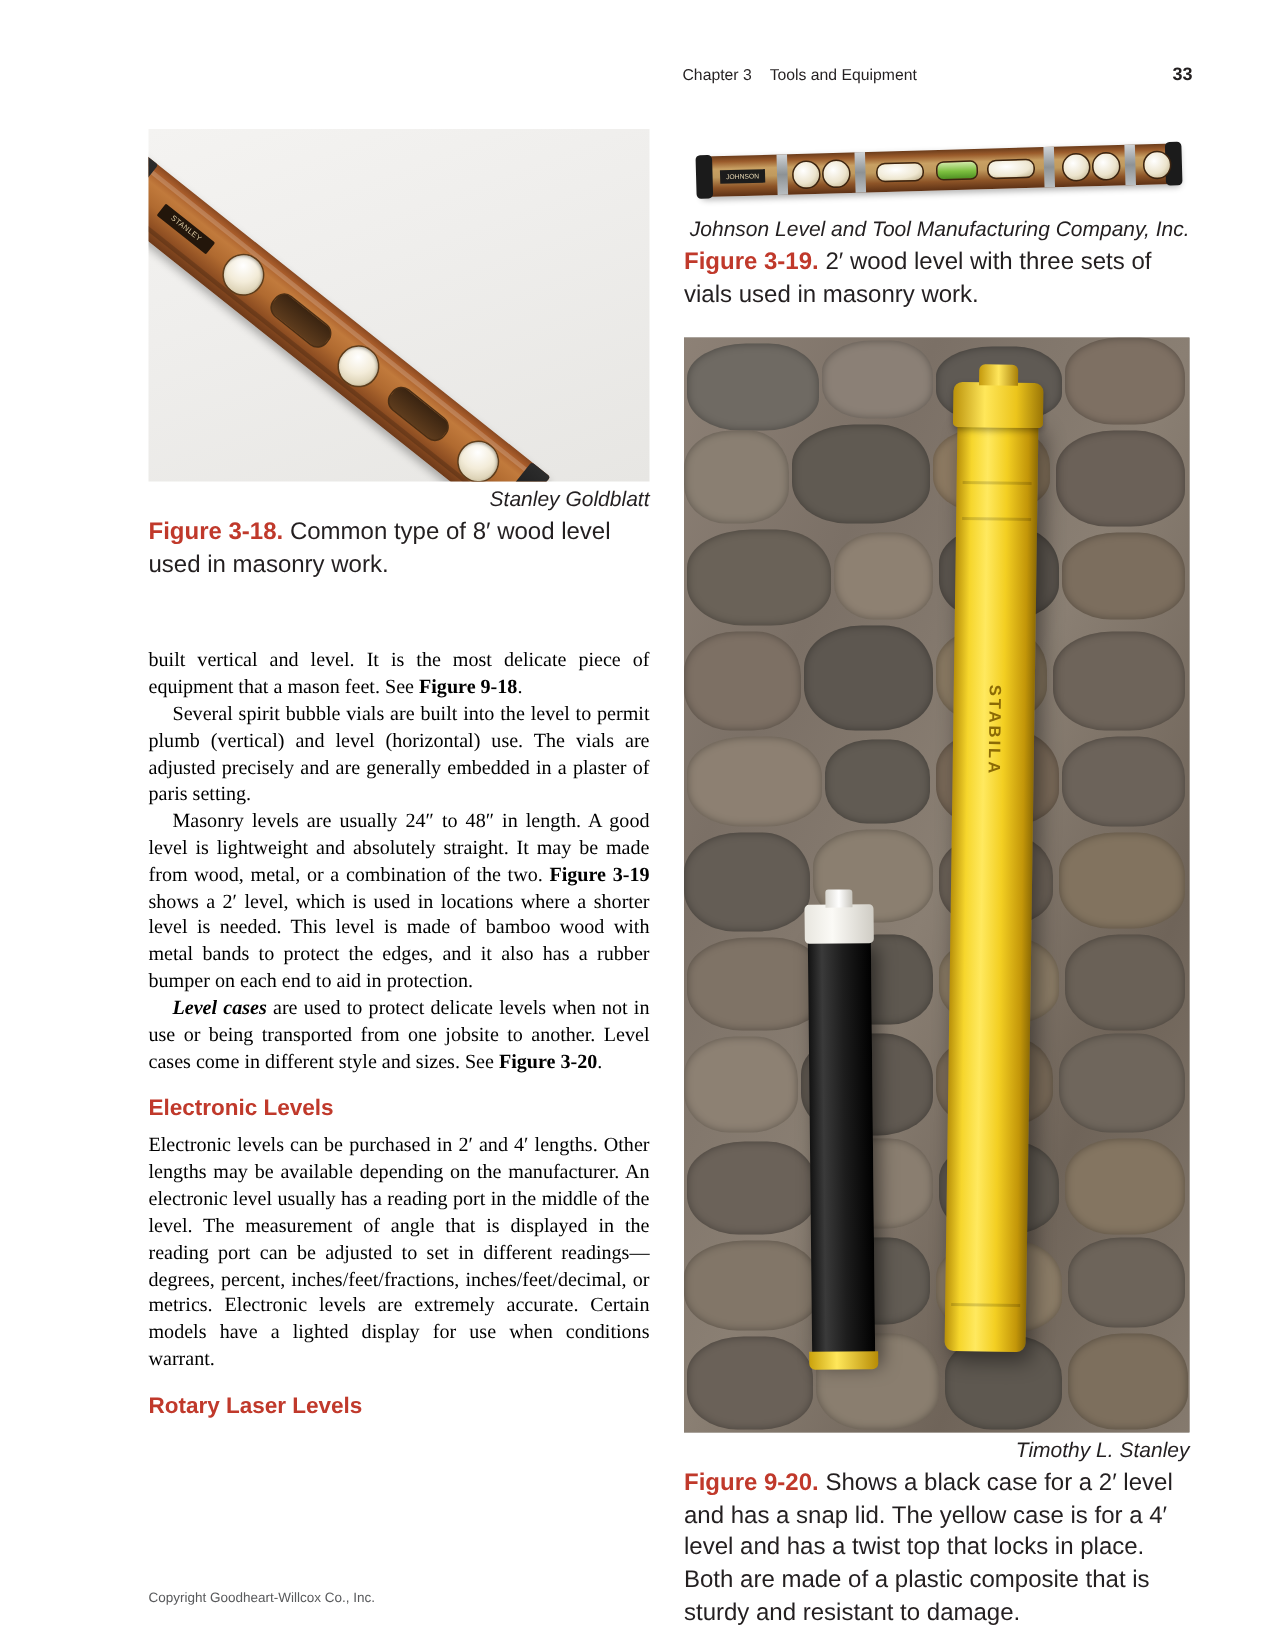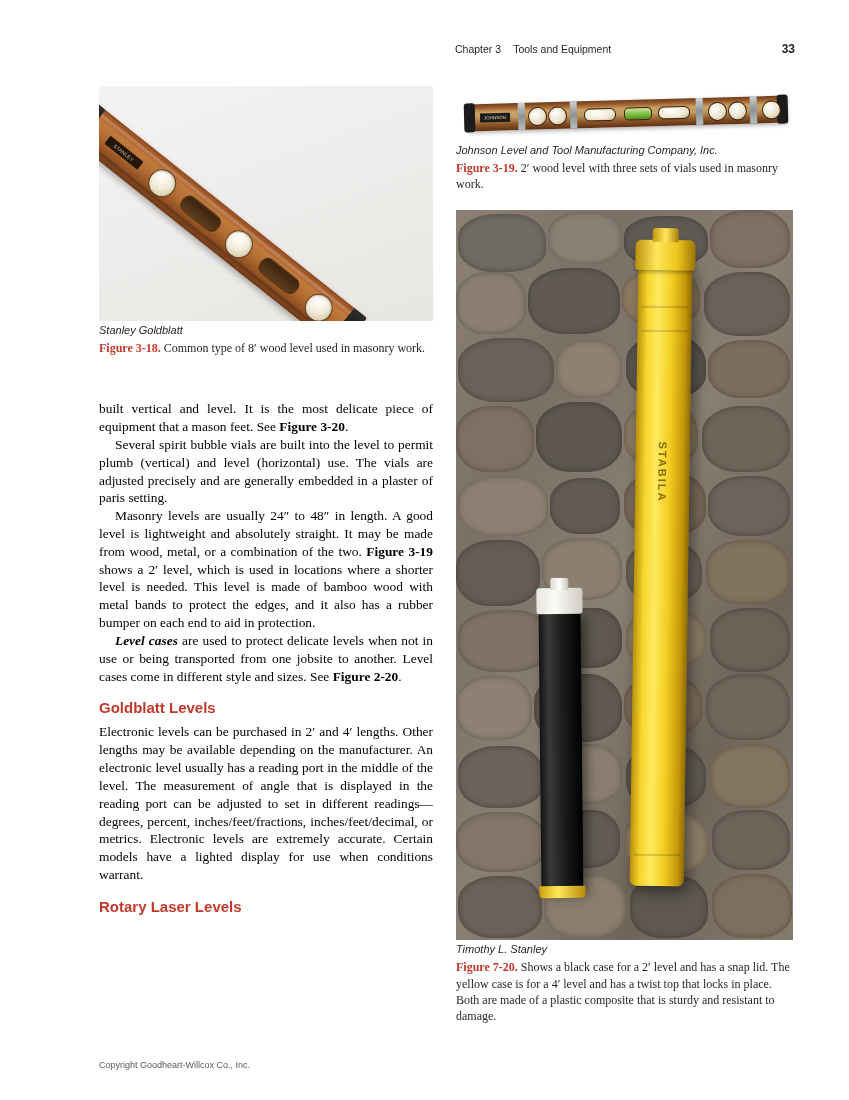--- a/index.html
+++ b/index.html
@@ -51,29 +51,29 @@
     position: absolute;
     left: 456px;
     top: 86px;
     width: 337px;
   }
 
   
   .figure { position: relative; }
   .fig-credit {
     font-family: "Liberation Sans", sans-serif;
-    font-size: 11px;
+    font-size: 14px;
     font-style: italic;
     color: #231f20;
-    text-align: left;
+    text-align: right;
     margin-top: 3px;
   }
   .fig-caption {
-    font-family: Liberation Serif, serif;
-    font-size: 12px;
+    font-family: Liberation Sans, sans-serif;
+    font-size: 16px;
     line-height: 1.35;
     color: #231f20;
     margin-top: 4px;
   }
   .fig-caption .fig-label {
     font-weight: bold;
     color: #c0392b;
   }
 
   
@@ -376,26 +376,26 @@
           <div class="vial-round" style="left:190px"></div>
           <div class="vial-slot" style="left:232px"></div>
           <div class="vial-round" style="left:292px"></div>
         </div>
       </div>
       <div class="fig-credit">Stanley Goldblatt</div>
       <div class="fig-caption"><span class="fig-label">Figure 3-18.</span><span> Common type of 8′ wood level used in masonry work.</span></div>
     </div>
 
     <div class="body" style="margin-top:44px;">
-      <p class="first"><span>built vertical and level. It is the most delicate piece of equipment that a mason feet. See </span><b>Figure 3-20</b><span>.</span></p>
+      <p class="first"><span>built vertical and level. It is the most delicate piece of equipment that a mason feet. See </span><b>Figure 9-18</b><span>.</span></p>
       <p>Several spirit bubble vials are built into the level to permit plumb (vertical) and level (horizontal) use. The vials are adjusted precisely and are generally embedded in a plaster of paris setting.</p>
       <p><span>Masonry levels are usually 24″ to 48″ in length. A good level is lightweight and absolutely straight. It may be made from wood, metal, or a combination of the two. </span><b>Figure 3-19</b><span> shows a 2′ level, which is used in locations where a shorter level is needed. This level is made of bamboo wood with metal bands to protect the edges, and it also has a rubber bumper on each end to aid in protection.</span></p>
-      <p><b><i>Level cases</i></b><span> are used to protect delicate levels when not in use or being transported from one jobsite to another. Level cases come in different style and sizes. See </span><b>Figure 2-20</b><span>.</span></p>
-
-      <h2 class="sec-head">Goldblatt Levels</h2>
+      <p><b><i>Level cases</i></b><span> are used to protect delicate levels when not in use or being transported from one jobsite to another. Level cases come in different style and sizes. See </span><b>Figure 3-20</b><span>.</span></p>
+
+      <h2 class="sec-head">Electronic Levels</h2>
       <p class="first">Electronic levels can be purchased in 2′ and 4′ lengths. Other lengths may be available depending on the manufacturer. An electronic level usually has a reading port in the middle of the level. The measurement of angle that is displayed in the reading port can be adjusted to set in different readings—degrees, percent, inches/feet/fractions, inches/feet/decimal, or metrics. Electronic levels are extremely accurate. Certain models have a lighted display for use when conditions warrant.</p>
 
       <h2 class="sec-head">Rotary Laser Levels</h2>
     </div>
   </div>
 
   <div class="col-right">
 
     <div class="figure">
       <div class="img-319">
@@ -489,19 +489,19 @@
         <div class="case-yellow">
           <div class="cap"></div>
           <div class="cap-knob"></div>
           <div class="ridge" style="top:40px"></div>
           <div class="ridge" style="top:64px"></div>
           <div class="ridge" style="bottom:30px"></div>
           <div class="label-text">STABILA</div>
         </div>
       </div>
       <div class="fig-credit">Timothy L. Stanley</div>
-      <div class="fig-caption"><span class="fig-label">Figure 7-20.</span><span> Shows a black case for a 2′ level and has a snap lid. The yellow case is for a 4′ level and has a twist top that locks in place. Both are made of a plastic composite that is sturdy and resistant to damage.</span></div>
+      <div class="fig-caption"><span class="fig-label">Figure 9-20.</span><span> Shows a black case for a 2′ level and has a snap lid. The yellow case is for a 4′ level and has a twist top that locks in place. Both are made of a plastic composite that is sturdy and resistant to damage.</span></div>
     </div>
 
   </div>
 
   <div class="footer">Copyright Goodheart-Willcox Co., Inc.</div>
 </div>
 
 </body></html>

